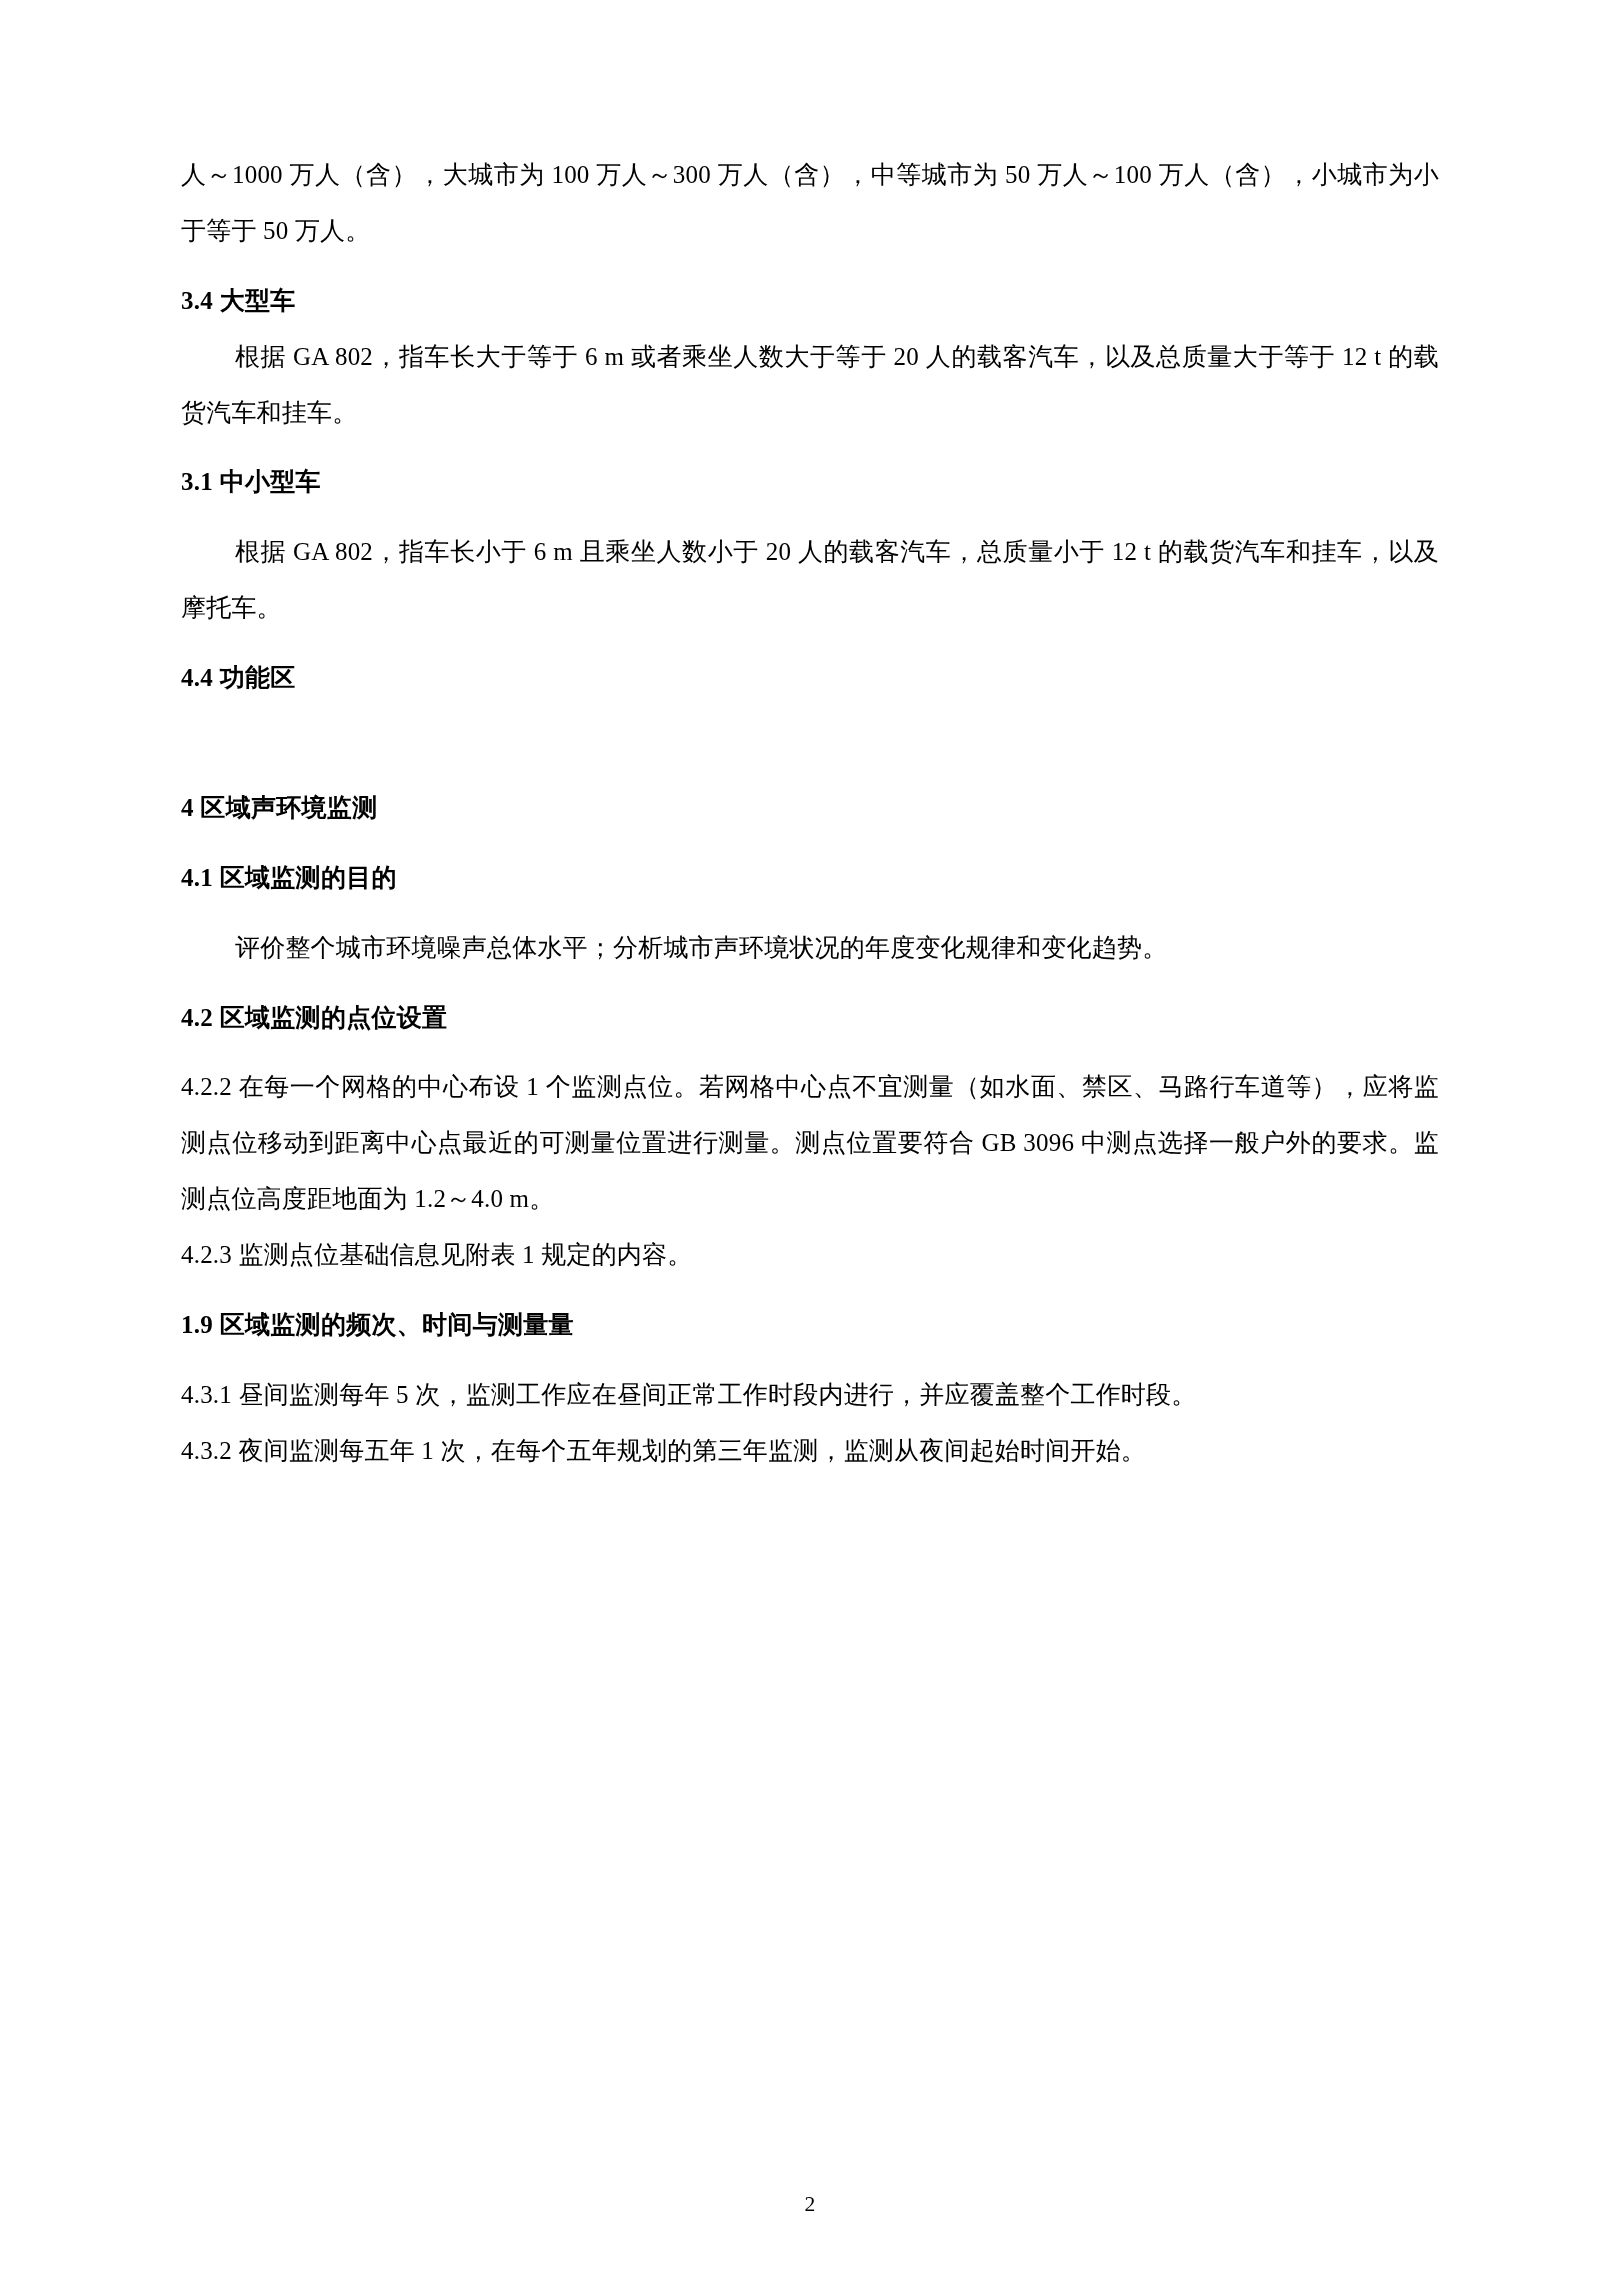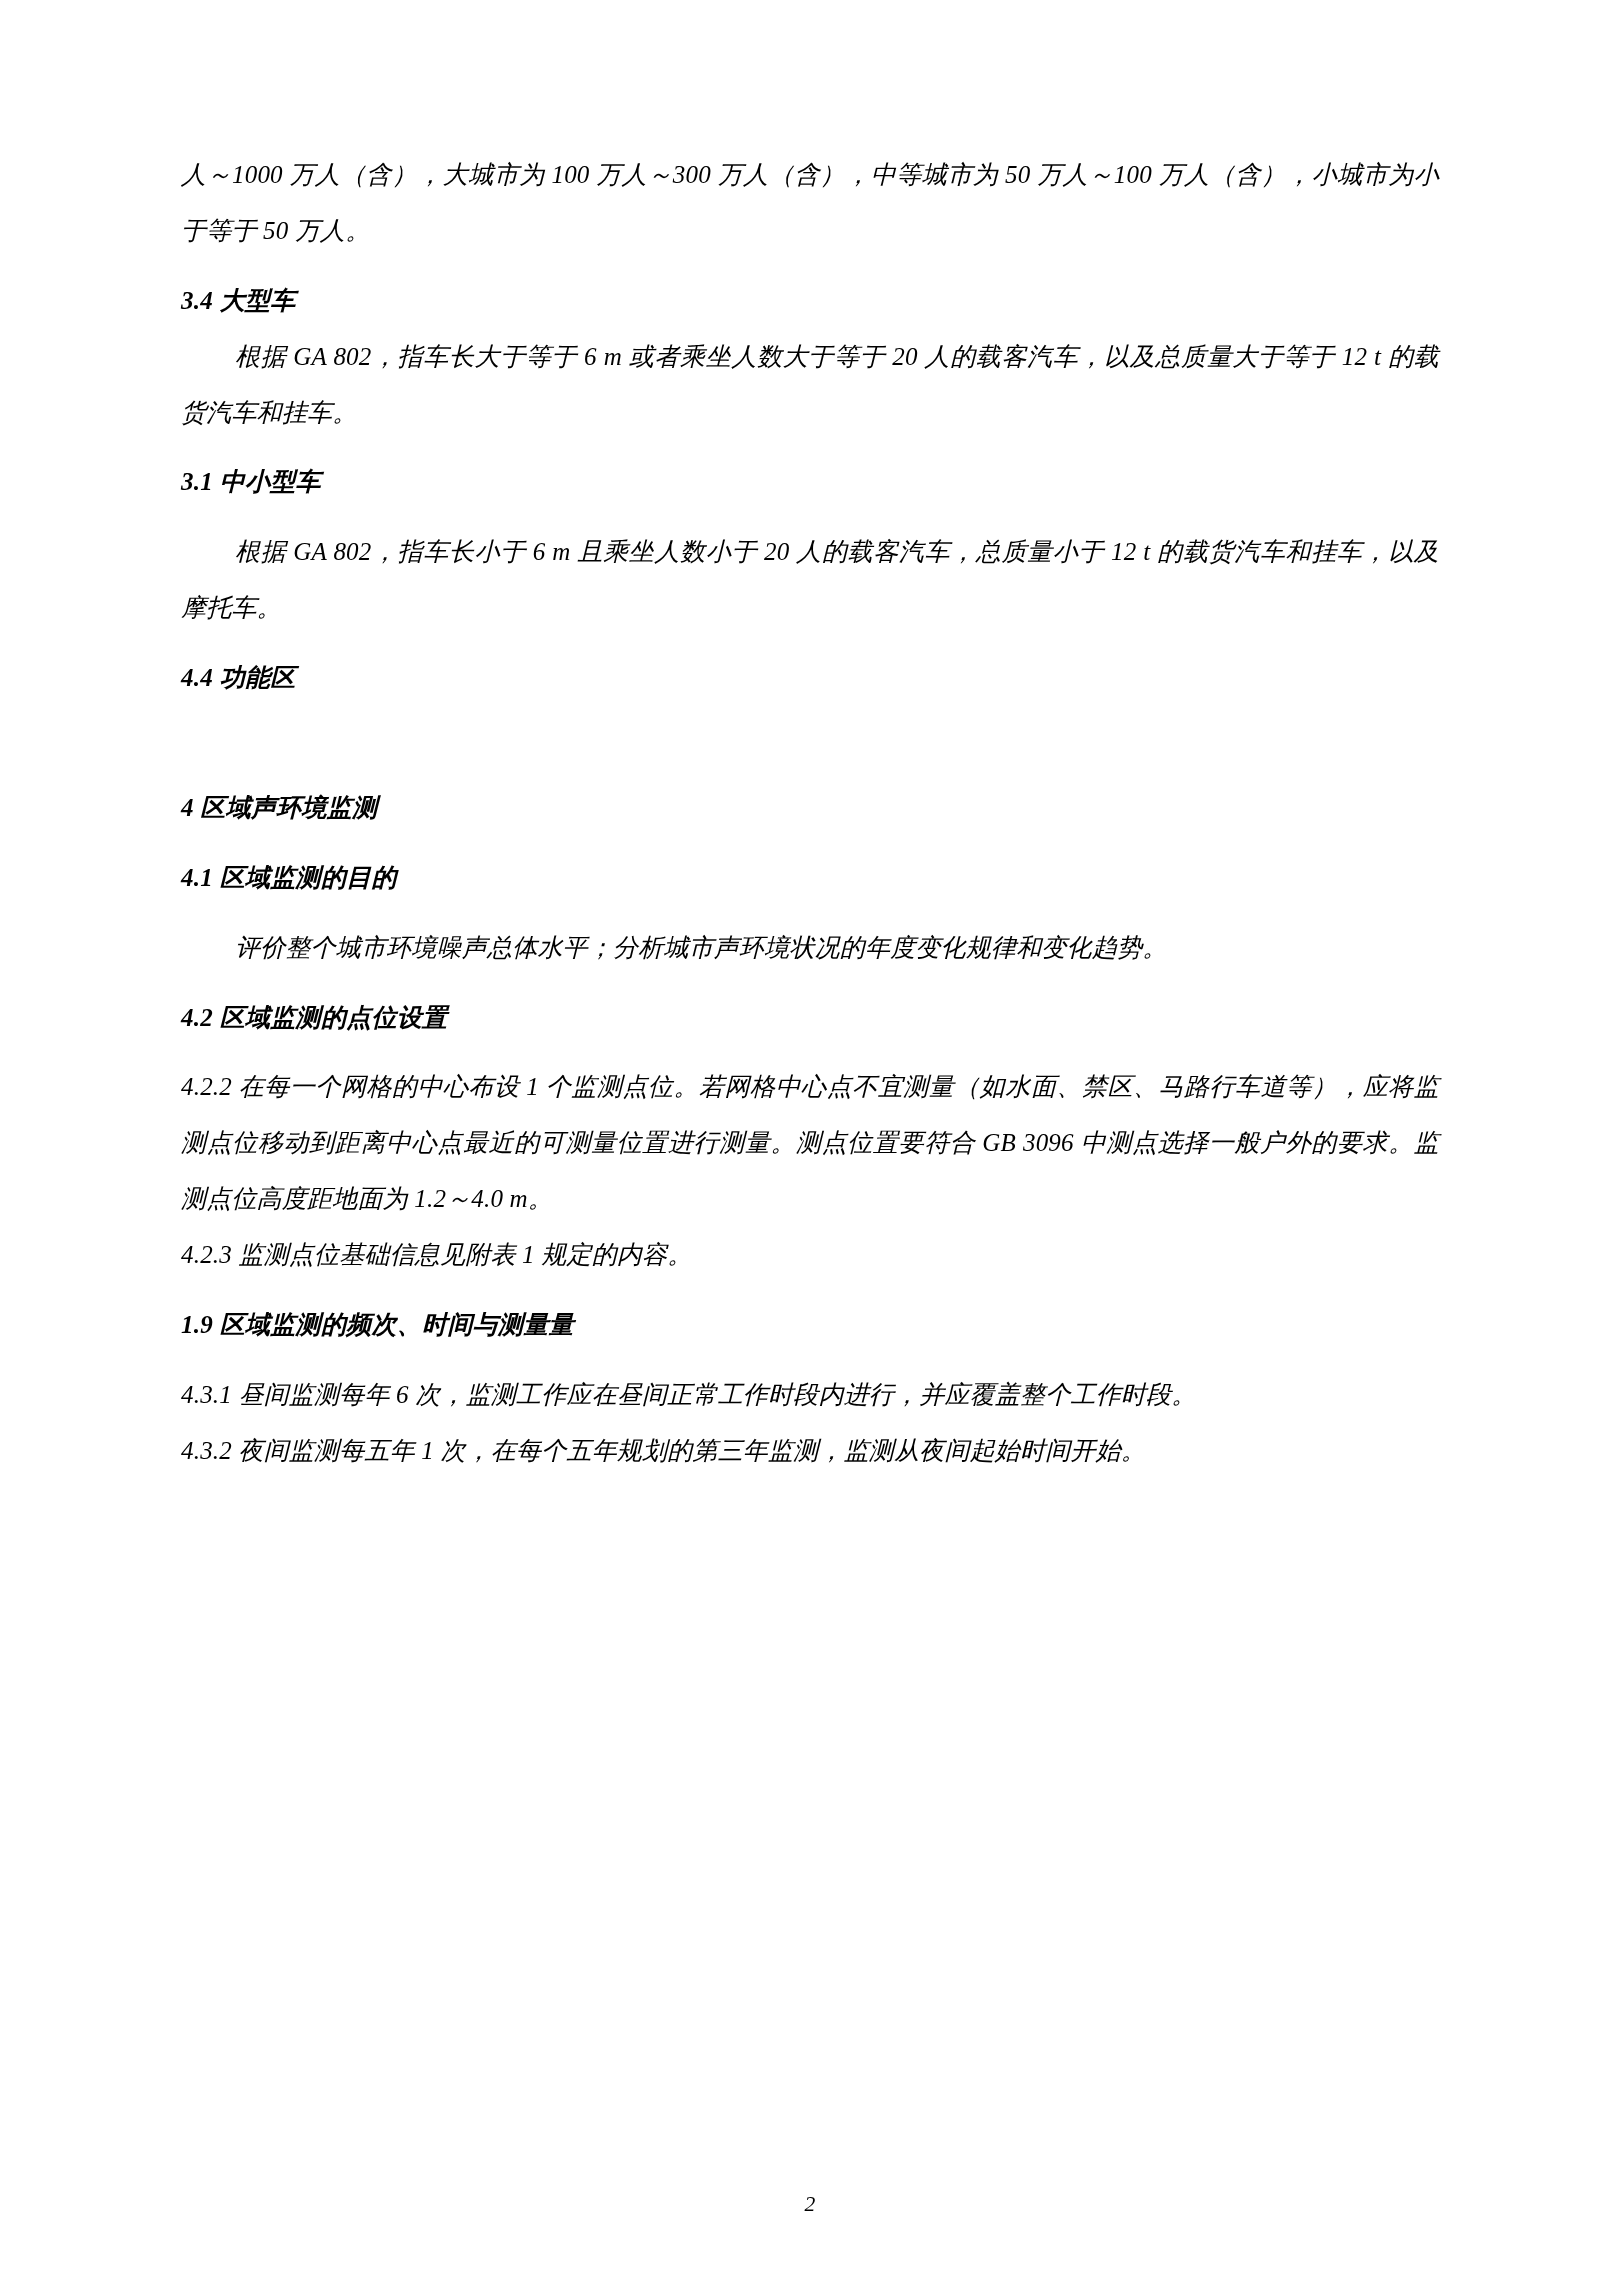--- a/index.html
+++ b/index.html
@@ -12,21 +12,20 @@
     color: #000000;
   }
   .page {
     width: 1620px;
     height: 2293px;
     position: relative;
     background: #ffffff;
     box-sizing: border-box;
     padding: 147px 181px 0 181px;
     overflow: hidden;
-    font-style: italic;
   }
   .content {
     width: 1258px;
   }
   .para {
     font-size: 25px;
     line-height: 56px;
     text-align: justify;
     text-justify: inter-ideograph;
     margin: 0;
@@ -94,21 +93,21 @@
     <div class="small-gap"></div>
 
     <p class="para">4.2.2   在每一个网格的中心布设 1 个监测点位。若网格中心点不宜测量（如水面、禁区、马路行车道等），应将监测点位移动到距离中心点最近的可测量位置进行测量。测点位置要符合 GB 3096 中测点选择一般户外的要求。监测点位高度距地面为 1.2～4.0 m。</p>
 
     <p class="para">4.2.3  监测点位基础信息见附表 1 规定的内容。</p>
 
     <div class="small-gap"></div>
     <h3 class="heading">1.9 区域监测的频次、时间与测量量</h3>
 
     <div class="small-gap"></div>
-    <p class="para">4.3.1  昼间监测每年 6 次，监测工作应在昼间正常工作时段内进行，并应覆盖整个工作时段。</p>
+    <p class="para">4.3.1  昼间监测每年 5 次，监测工作应在昼间正常工作时段内进行，并应覆盖整个工作时段。</p>
 
     <p class="para">4.3.2  夜间监测每五年 1 次，在每个五年规划的第三年监测，监测从夜间起始时间开始。</p>
 
   </div>
 
   <div class="page-number">2</div>
 </div>
 
 
 </body></html>

